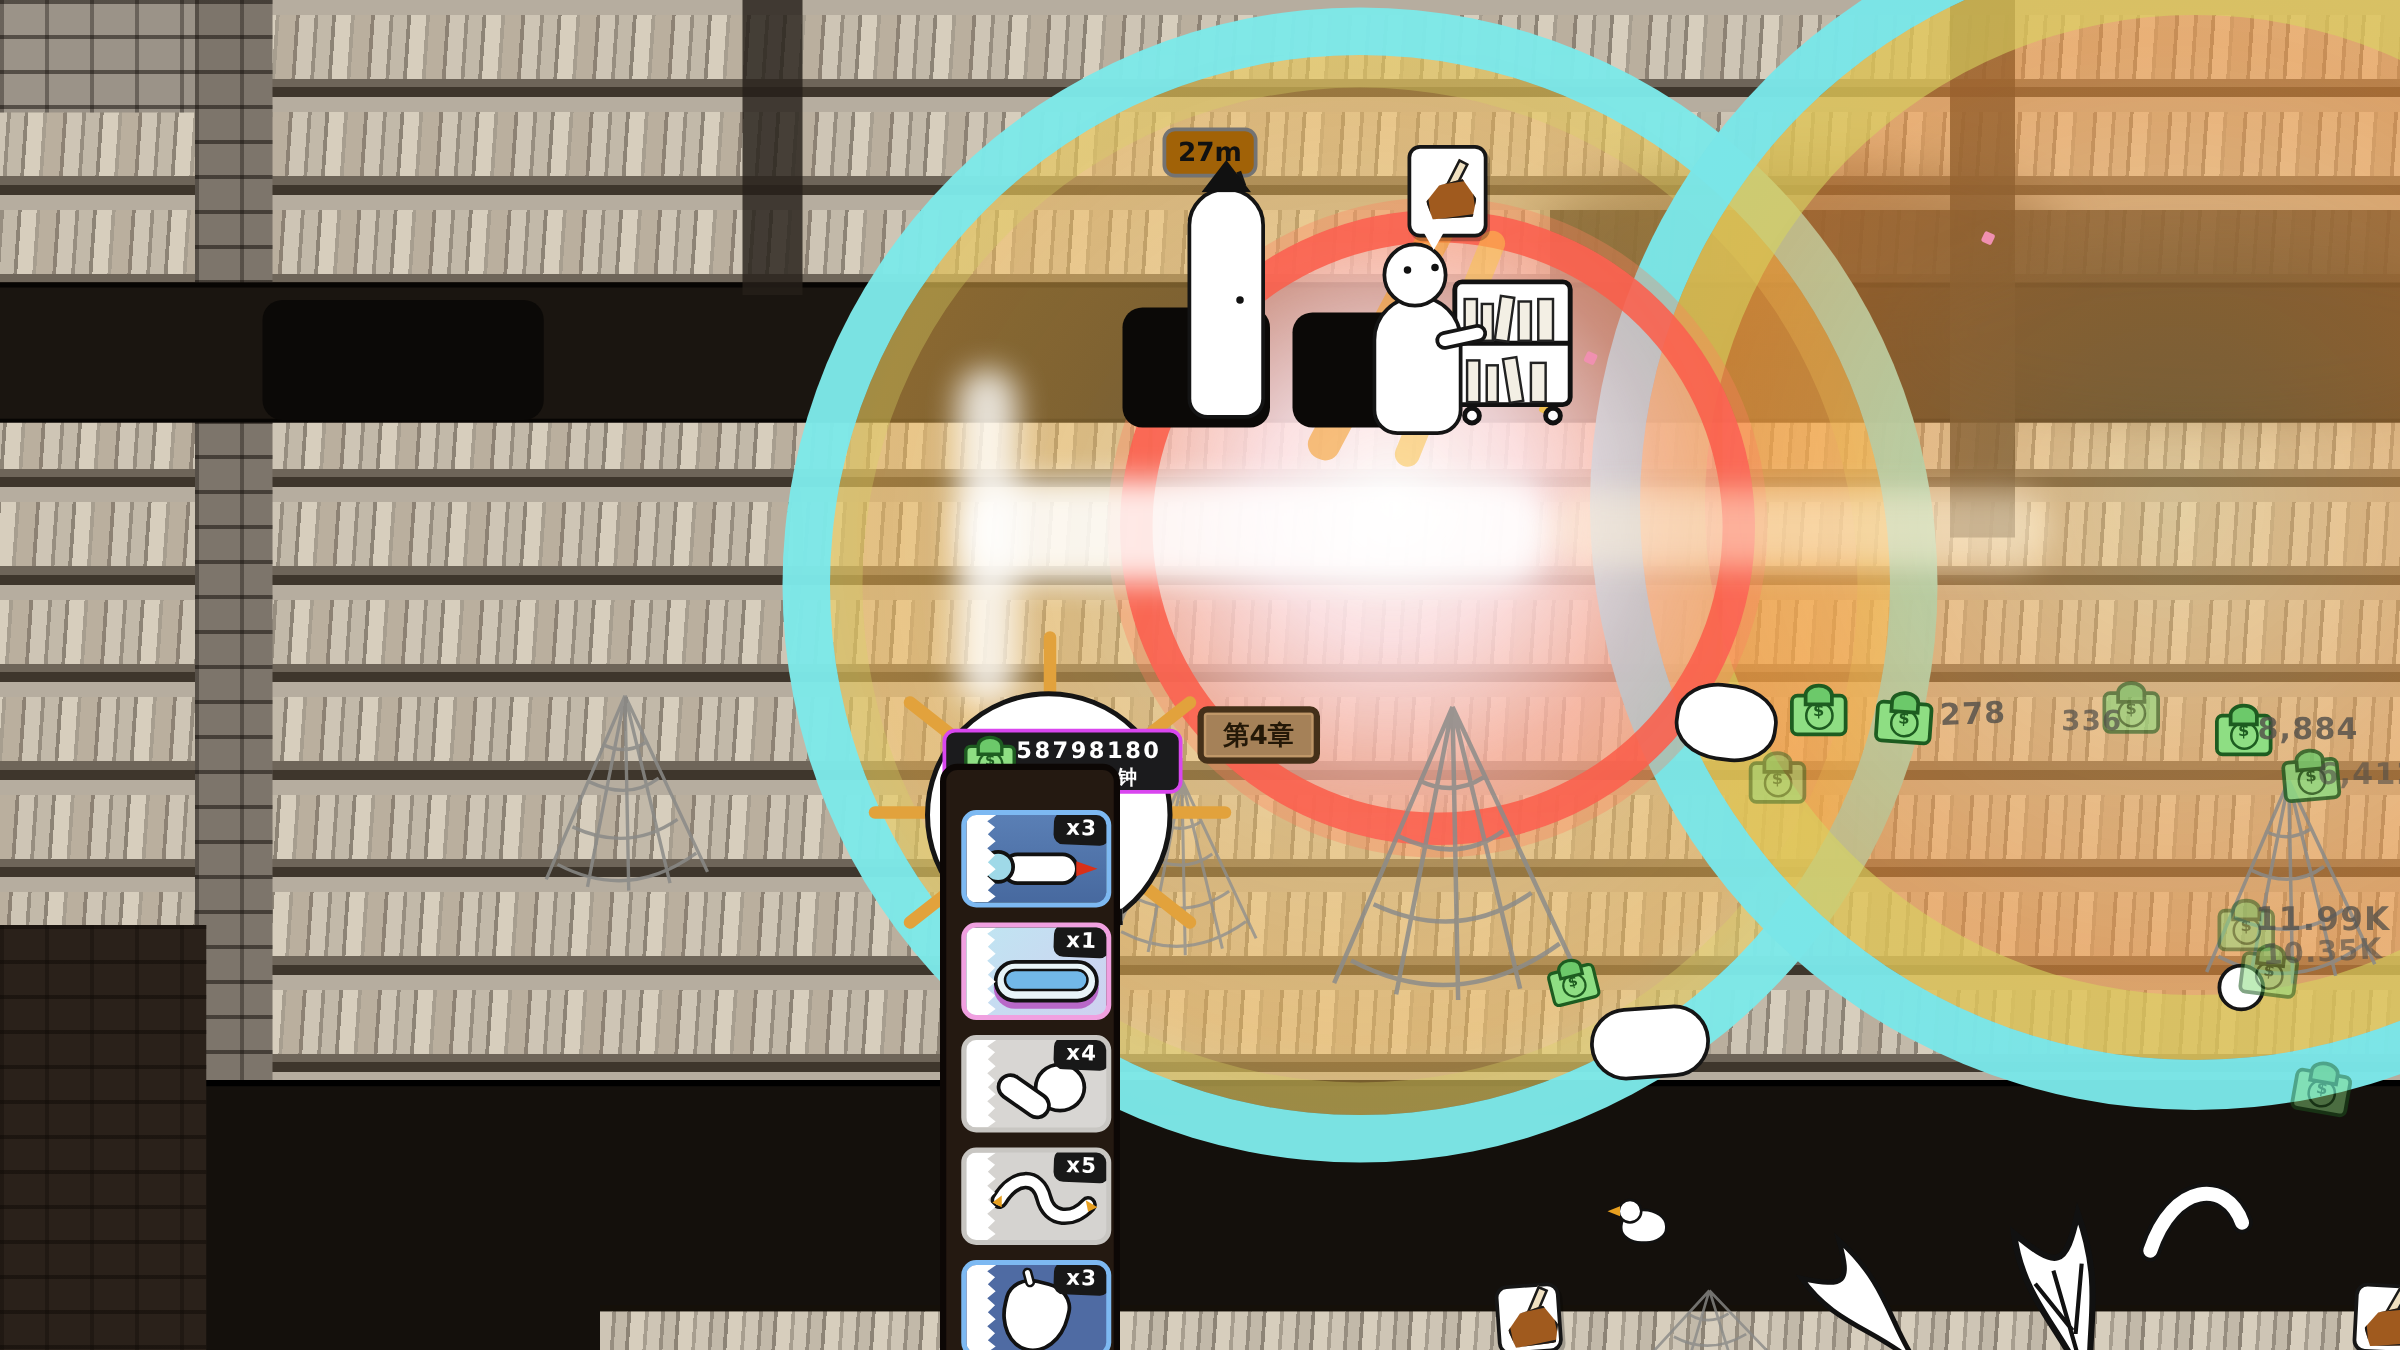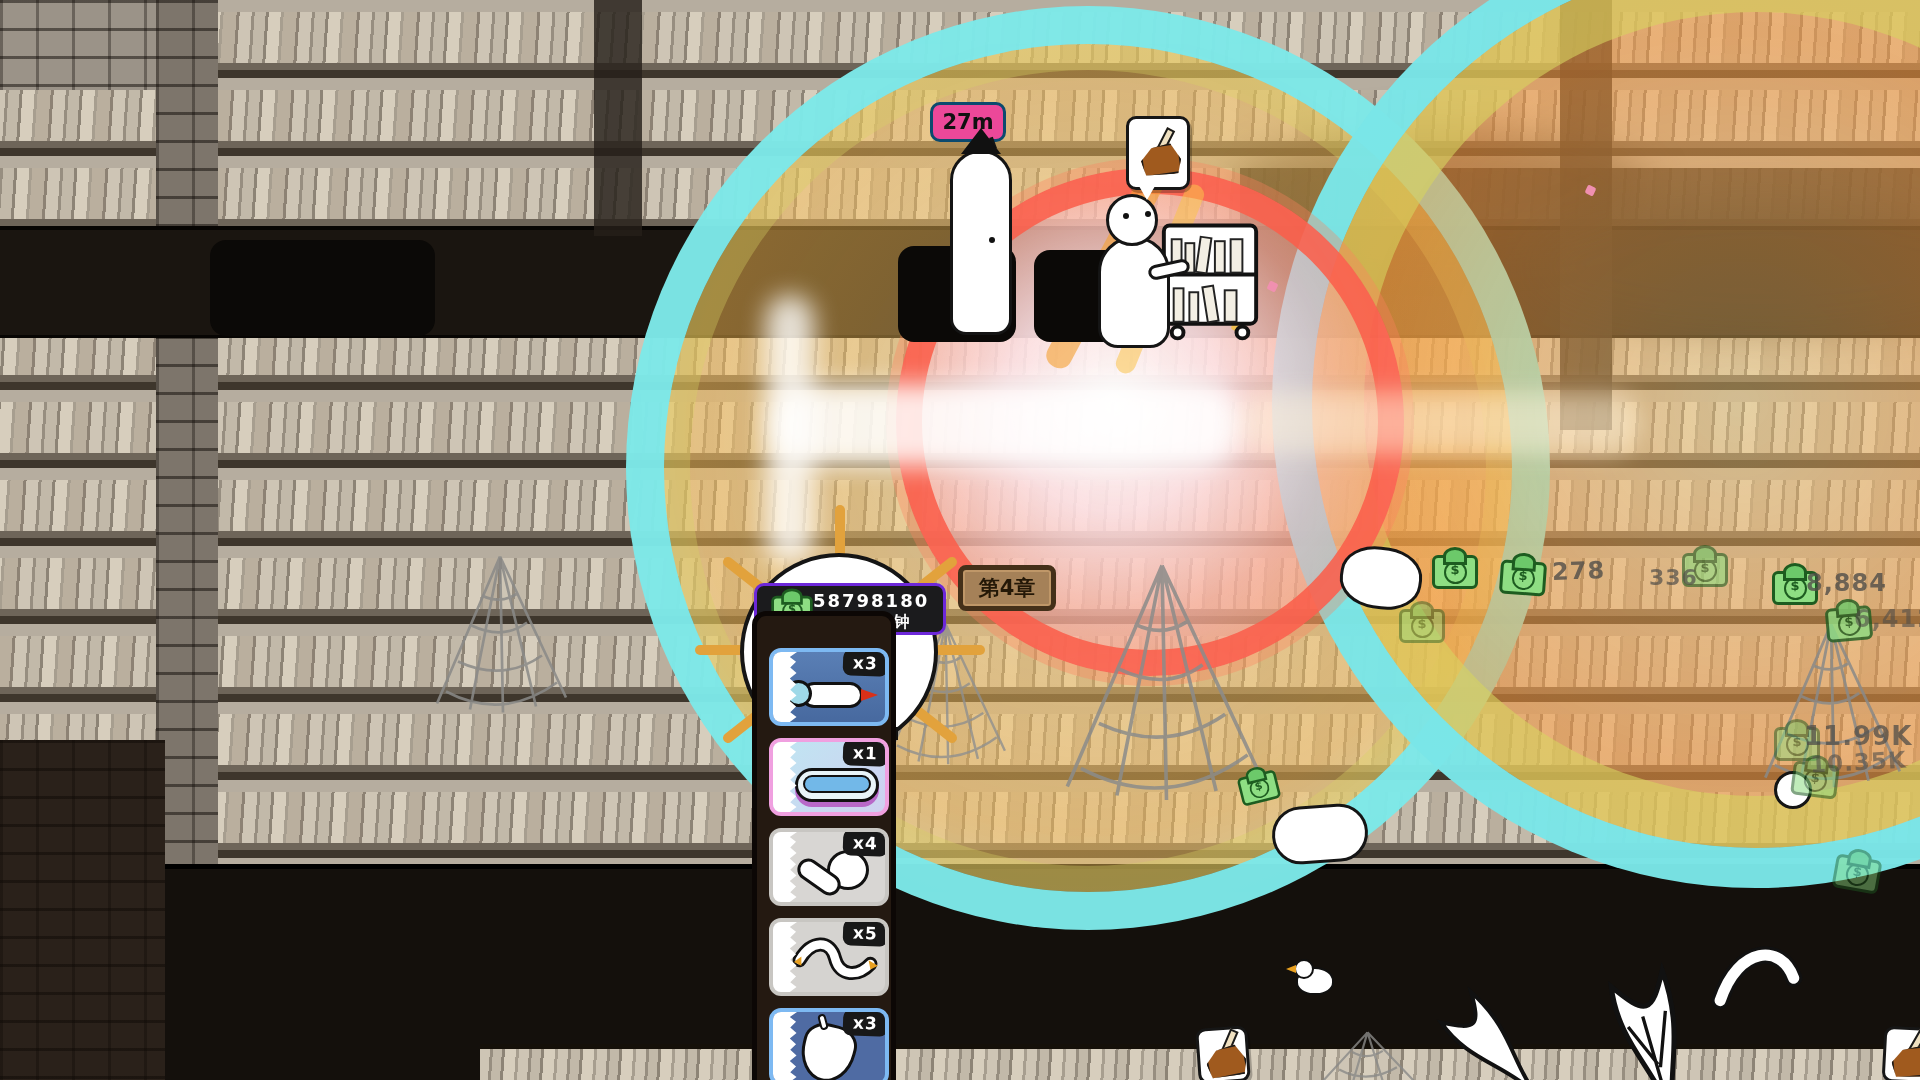--- a/index.html
+++ b/index.html
@@ -66,36 +66,36 @@
   .duck::before{content:"";position:absolute;left:-4px;top:-10px;width:16px;height:16px;background:#fff;border:2.5px solid #111;border-radius:50%;}
   .duck::after{content:"";position:absolute;left:-12px;top:-4px;width:0;height:0;
     border-right:10px solid #e8a020;border-top:4px solid transparent;border-bottom:4px solid transparent;}
   .num{position:absolute;font-weight:600;letter-spacing:1px;color:#514e49;white-space:nowrap;}
   .spark{position:absolute;width:9px;height:9px;transform:rotate(25deg);border-radius:2px;}
   .web{position:absolute;}
   .arm{position:absolute;background:#fff;border:3px solid #151515;border-radius:8px;}
 
   
   .money-panel{position:absolute;left:10px;top:26px;width:192px;height:52px;background:#1b1b1d;
-    border:3px solid #6d28d9;border-radius:10px;color:#fff;}
+    border:3px solid #d946ef;border-radius:10px;color:#fff;}
   .money-panel .l1{position:absolute;left:56px;top:4px;font-size:18px;font-weight:700;letter-spacing:2px;}
   .money-panel .l2{position:absolute;left:52px;top:26px;font-size:16px;font-weight:700;letter-spacing:1px;}
   .chapter{position:absolute;left:214px;top:8px;width:98px;height:46px;background:#a58158;border:5px solid #443019;
     border-radius:8px;color:#241807;font-size:21px;font-weight:800;display:flex;align-items:center;justify-content:center;
     box-shadow:inset 0 0 0 2px #bf9768;}
   .sidebar{position:absolute;left:8px;top:54px;width:144px;height:854px;background:#241911;
     border:5px solid #0c0705;border-radius:14px;}
   .card{position:absolute;left:12px;width:120px;height:78px;border-radius:12px;border:4px solid #888;overflow:hidden;}
   .card .jag{position:absolute;left:0;top:0;bottom:0;width:24px;background:#fff;
     clip-path:polygon(0 0,100% 0,70% 7%,96% 14%,72% 22%,98% 30%,70% 38%,96% 46%,72% 54%,98% 62%,70% 70%,96% 78%,72% 86%,98% 93%,70% 100%,0 100%);}
   .badge{position:absolute;right:-3px;top:-2px;background:#181818;color:#fff;font-size:17px;font-weight:800;
     padding:3px 10px;border-radius:8px;transform:rotate(2deg);letter-spacing:1px;}
   .item{position:absolute;inset:0;}
   .item i{position:absolute;}
-  .bubble27{position:absolute;left:930px;top:102px;width:76px;height:40px;background:#ec4899;border:3px solid #0c4a6e;
+  .bubble27{position:absolute;left:930px;top:102px;width:76px;height:40px;background:#a16207;border:3px solid #737373;
     border-radius:10px;display:flex;align-items:center;justify-content:center;font-size:21px;font-weight:800;color:#111;}
   .bubble27::after{content:"";position:absolute;bottom:-10px;right:8px;width:4px;height:12px;background:#141414;transform:rotate(-20deg);}
 </style>
 </head>
 <body>
 
 <div id="stage">
 
   <div class="shelves"></div>
   <div class="brick" style="left:0;top:0;width:212px;height:90px;background-color:#9b9388"></div>

